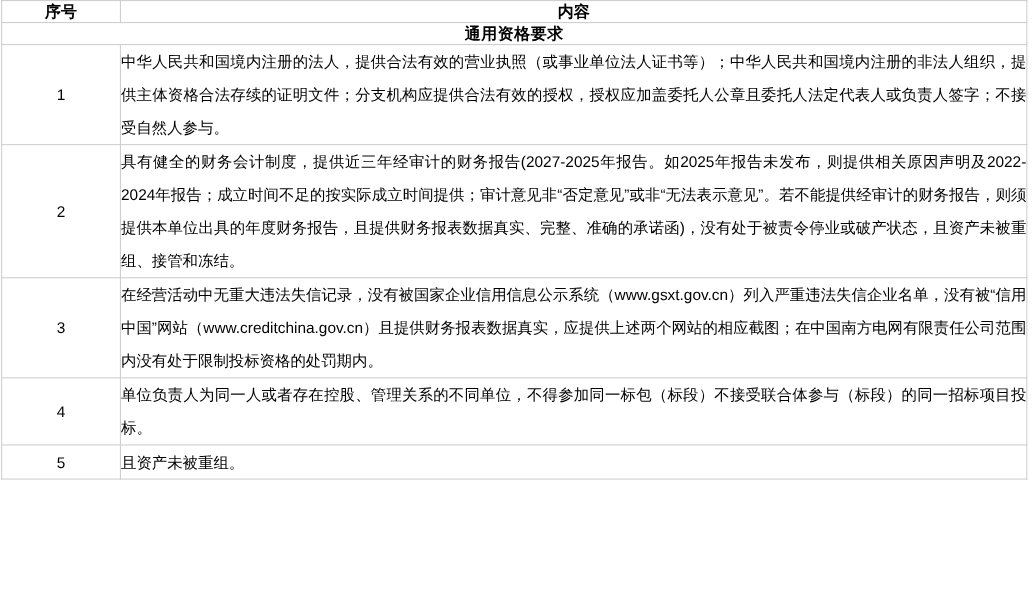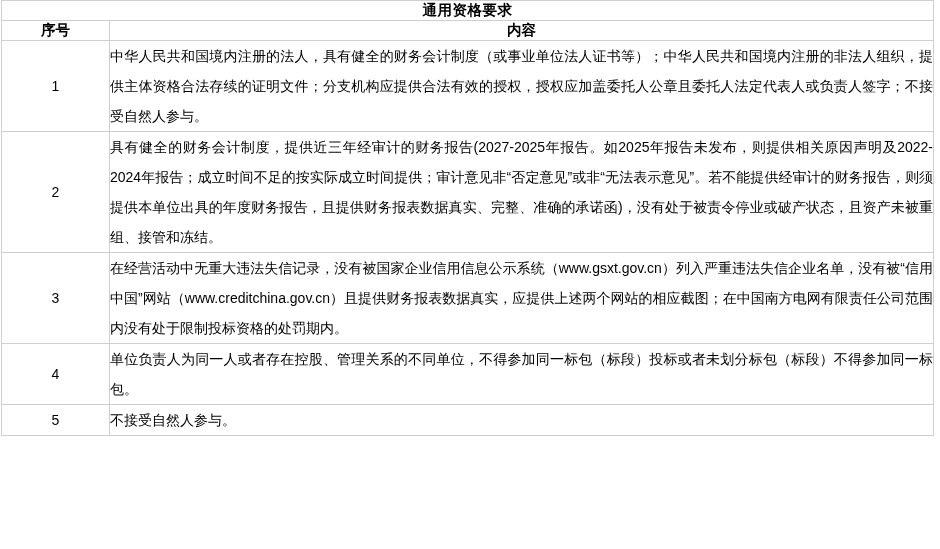--- a/index.html
+++ b/index.html
@@ -59,41 +59,41 @@
 <body>
 
 <div class="doc">
   <table class="req-table">
     <colgroup>
       <col style="width:108px">
       <col>
     </colgroup>
     <tbody>
       <tr>
-        <td class="title-cell" colspan="2">通用资格要求</td>
-      </tr>
-      <tr>
         <td class="head-cell">序号</td>
         <td class="head-cell">内容</td>
       </tr>
       <tr>
+        <td class="title-cell" colspan="2">通用资格要求</td>
+      </tr>
+      <tr>
         <td class="num-cell">1</td>
-        <td class="content-cell">中华人民共和国境内注册的法人，具有健全的财务会计制度（或事业单位法人证书等）；中华人民共和国境内注册的非法人组织，提供主体资格合法存续的证明文件；分支机构应提供合法有效的授权，授权应加盖委托人公章且委托人法定代表人或负责人签字；不接受自然人参与。</td>
+        <td class="content-cell">中华人民共和国境内注册的法人，提供合法有效的营业执照（或事业单位法人证书等）；中华人民共和国境内注册的非法人组织，提供主体资格合法存续的证明文件；分支机构应提供合法有效的授权，授权应加盖委托人公章且委托人法定代表人或负责人签字；不接受自然人参与。</td>
       </tr>
       <tr>
         <td class="num-cell">2</td>
         <td class="content-cell">具有健全的财务会计制度，提供近三年经审计的财务报告(2027-2025年报告。如2025年报告未发布，则提供相关原因声明及2022-2024年报告；成立时间不足的按实际成立时间提供；审计意见非“否定意见”或非“无法表示意见”。若不能提供经审计的财务报告，则须提供本单位出具的年度财务报告，且提供财务报表数据真实、完整、准确的承诺函)，没有处于被责令停业或破产状态，且资产未被重组、接管和冻结。</td>
       </tr>
       <tr>
         <td class="num-cell">3</td>
         <td class="content-cell">在经营活动中无重大违法失信记录，没有被国家企业信用信息公示系统（www.gsxt.gov.cn）列入严重违法失信企业名单，没有被“信用中国”网站（www.creditchina.gov.cn）且提供财务报表数据真实，应提供上述两个网站的相应截图；在中国南方电网有限责任公司范围内没有处于限制投标资格的处罚期内。</td>
       </tr>
       <tr>
         <td class="num-cell">4</td>
-        <td class="content-cell">单位负责人为同一人或者存在控股、管理关系的不同单位，不得参加同一标包（标段）投标或者未划分标包（标段）不得参加同一标包。</td>
+        <td class="content-cell">单位负责人为同一人或者存在控股、管理关系的不同单位，不得参加同一标包（标段）不接受联合体参与（标段）的同一招标项目投标。</td>
       </tr>
       <tr>
         <td class="num-cell">5</td>
-        <td class="content-cell">不接受自然人参与。</td>
+        <td class="content-cell">且资产未被重组。</td>
       </tr>
     </tbody>
   </table>
 </div>
 
 </body></html>

